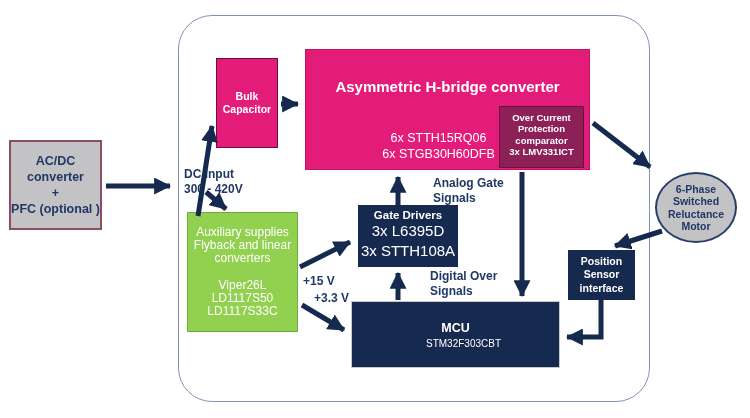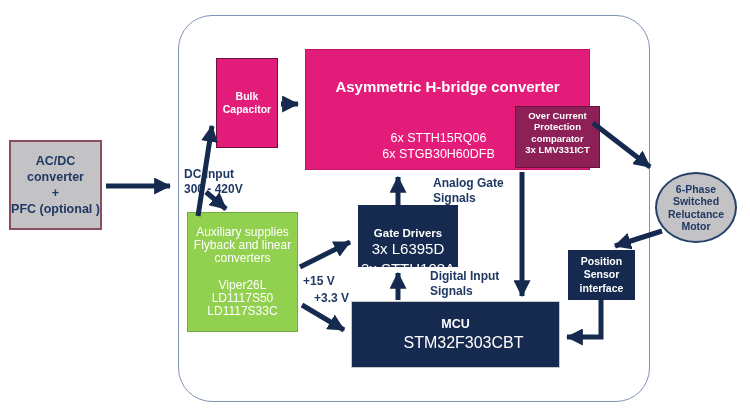--- a/index.html
+++ b/index.html
@@ -27,34 +27,34 @@
     font-weight:bold;font-size:12.5px;line-height:1.3;}
   .bulk{left:216px;top:58px;width:62px;height:90px;background:var(--magenta);
     border:1.5px solid var(--maroon-border);color:#fff;font-weight:bold;
     font-size:10.5px;line-height:1.25;}
   .hbridge{left:305px;top:49px;width:285px;height:121px;background:var(--magenta);
     border:1px solid var(--magenta-border);color:#fff;justify-content:flex-start;}
   .hbridge .title{margin-top:28px;font-weight:bold;font-size:15px;}
   .hbridge .parts{position:absolute;left:0;top:96px;width:265px;
     font-size:12.5px;line-height:1.3;transform:translateY(-50%);}
   .ocp{left:499px;top:106px;width:85px;height:62px;background:var(--maroon);
-    border:1.5px solid var(--maroon-border);color:#fff;
-    padding:5px 2px 14px 2px;margin-left:16px;}
+    border:1.5px solid var(--maroon-border);color:#fff;justify-content:space-between;
+    padding:5px 2px 14px 2px;}
   .ocp .title{font-weight:bold;font-size:9.5px;line-height:1.2;}
   .ocp .part{font-weight:bold;font-size:9.5px;}
   .green{left:187px;top:212px;width:111px;height:120px;background:var(--green);
     border:1.5px solid var(--green-border);color:#fff;font-size:12px;line-height:1.1;gap:13px;}
   .gated{left:358px;top:205px;width:100px;height:62px;background:var(--navy);
-    color:#fff;justify-content:flex-start;padding-top:22px;}
+    color:#fff;justify-content:flex-start;padding-top:4px;}
   .gated .title{font-weight:bold;font-size:11.5px;}
   .gated .parts{margin-top:0;font-size:15px;line-height:1.3;}
   .mcu{left:351px;top:301px;width:209px;height:67px;background:var(--navy);
     border:1px solid #c9c9c9;color:#fff;gap:3px;}
   .mcu .title{font-weight:bold;font-size:12.5px;}
-  .mcu .part{font-size:16px;margin-left:16px;}
+  .mcu .part{font-size:10px;margin-left:16px;}
   .possensor{left:568px;top:250px;width:67px;height:50px;background:var(--navy);
     color:#fff;font-weight:bold;font-size:10.5px;line-height:1.25;}
   .motor{left:655px;top:172px;width:82px;height:71px;background:var(--gray);
     border:2px solid var(--motor-border);border-radius:50%;color:var(--text-navy);
     font-weight:bold;font-size:10.5px;line-height:1.18;}
   .lbl{position:absolute;color:var(--text-navy);font-weight:bold;font-size:12px;
     line-height:1.25;white-space:pre-line;text-align:left;}
   .lbl-dcinput{left:184px;top:167px;}
   .lbl-15v{left:303px;top:233px;margin-top:41px;}
   .lbl-33v{left:314px;top:291px;}
@@ -129,21 +129,21 @@
 Reluctance
 Motor</span>
   </div>
 
   <div class="lbl lbl-dcinput">DC Input
 300 - 420V</div>
   <div class="lbl lbl-15v">+15 V</div>
   <div class="lbl lbl-33v">+3.3 V</div>
   <div class="lbl lbl-analog">Analog Gate
 Signals</div>
-  <div class="lbl lbl-digital">Digital Input
+  <div class="lbl lbl-digital">Digital Over
 Signals</div>
 
   <svg class="arrows" viewBox="0 0 750 418">
     <defs>
       <marker id="ah" viewBox="0 0 6 6" refX="5.6" refY="3" markerWidth="3.4" markerHeight="3.4" orient="auto-start-reverse">
         <path class="arrowhead" d="M0,0 L6,3 L0,6 Z"></path>
       </marker>
     </defs>
     <line x1="106" y1="186" x2="170" y2="186" marker-end="url(#ah)"></line>
     <line x1="198" y1="216" x2="212" y2="126" marker-end="url(#ah)"></line>

